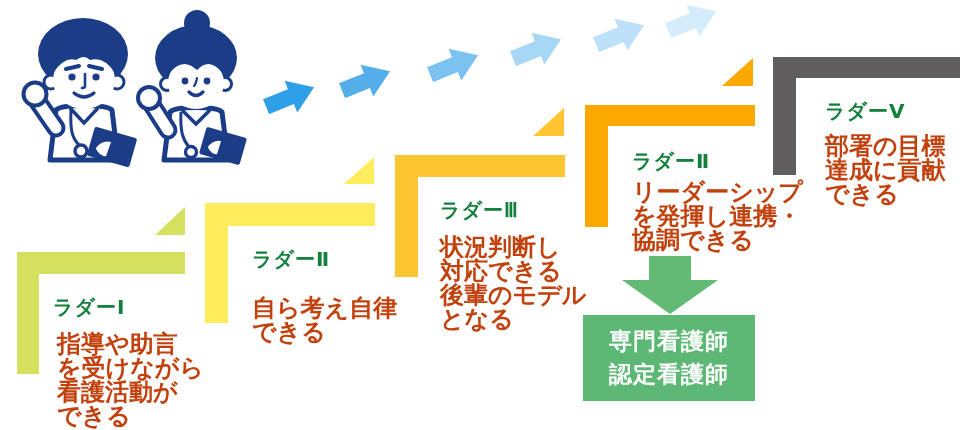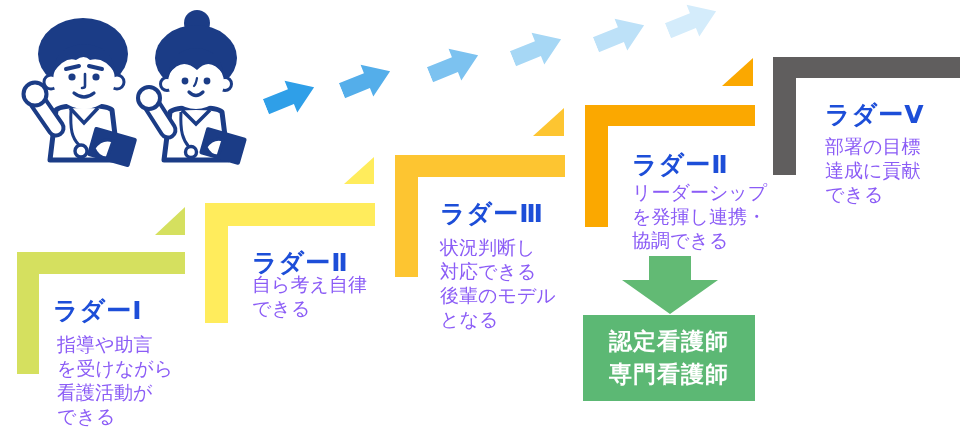--- a/index.html
+++ b/index.html
@@ -2,41 +2,41 @@
 <html><head>
 <meta charset="utf-8">
 <style>
   html,body{margin:0;padding:0;background:#fff;}
   .stage{
     position:relative;width:960px;height:430px;background:#ffffff;overflow:hidden;
     font-family:"DejaVu Sans","Liberation Sans",sans-serif;
   }
   .hbar,.vbar,.ramp,.title,.desc{position:absolute;}
   .hbar,.vbar{background:#ccc;}
-  .title{font-weight:bold;font-size:25px;letter-spacing:1px;color:#1d4ed8;white-space:nowrap;}
-  .desc{font-weight:normal;font-size:19px;line-height:24px;color:#8b5cf6;white-space:pre-line;}
+  .title{font-weight:bold;font-size:20px;letter-spacing:1px;color:#15803d;white-space:nowrap;}
+  .desc{font-weight:bold;font-size:24px;line-height:24px;color:#c2410c;white-space:pre-line;}
   .ramp{width:0;height:0;}
 
   
   .s1h{left:17px;top:252px;width:168px;height:22px;}
   .s1v{left:17px;top:252px;width:22px;height:122px;}
   .s1r{left:155px;top:207px;border-bottom:28px solid #ccc;border-left:30px solid transparent;}
   .s1t{left:53px;top:294px;}
   .s1d{left:57px;top:332px;}
   
   .s2h{left:205px;top:203px;width:170px;height:23px;}
   .s2v{left:205px;top:203px;width:23px;height:120px;}
   .s2r{left:344px;top:157px;border-bottom:27px solid #ccc;border-left:30px solid transparent;}
   .s2t{left:252px;top:246px;text-align:center;}
-  .s2d{left:252px;top:272px;}
+  .s2d{left:252px;top:296px;}
   
   .s3h{left:395px;top:155px;width:170px;height:22px;}
   .s3v{left:395px;top:155px;width:23px;height:122px;}
   .s3r{left:533px;top:108px;border-bottom:28px solid #ccc;border-left:31px solid transparent;}
-  .s3t{left:440px;top:197px;}
+  .s3t{left:440px;top:197px;font-family:Liberation Serif, serif;}
   .s3d{left:440px;top:235px;}
   
   .s4h{left:585px;top:105px;width:170px;height:21px;}
   .s4v{left:585px;top:105px;width:23px;height:122px;}
   .s4r{left:722px;top:58px;border-bottom:28px solid #ccc;border-left:31px solid transparent;}
   .s4t{left:632px;top:148px;}
   .s4d{left:632px;top:180px;}
   
   .s5h{left:773px;top:57px;width:190px;height:21px;}
   .s5v{left:773px;top:57px;width:23px;height:118px;}
@@ -182,17 +182,17 @@
     <div class="desc s5d">部署の目標
 達成に貢献
 できる</div>
   </div>
 
   <svg class="down-arrow" width="96" height="58" viewBox="0 0 96 58">
     <polygon fill="#62ba74" points="27,0 69,0 69,24 96,24 48,58 0,24 27,24"></polygon>
   </svg>
 
   <div class="goal" style="background-color: rgb(92, 184, 116);">
+    <div>専門看護師</div>
     <div>認定看護師</div>
-    <div>専門看護師</div>
   </div>
 
 </div>
 
 </body></html>

